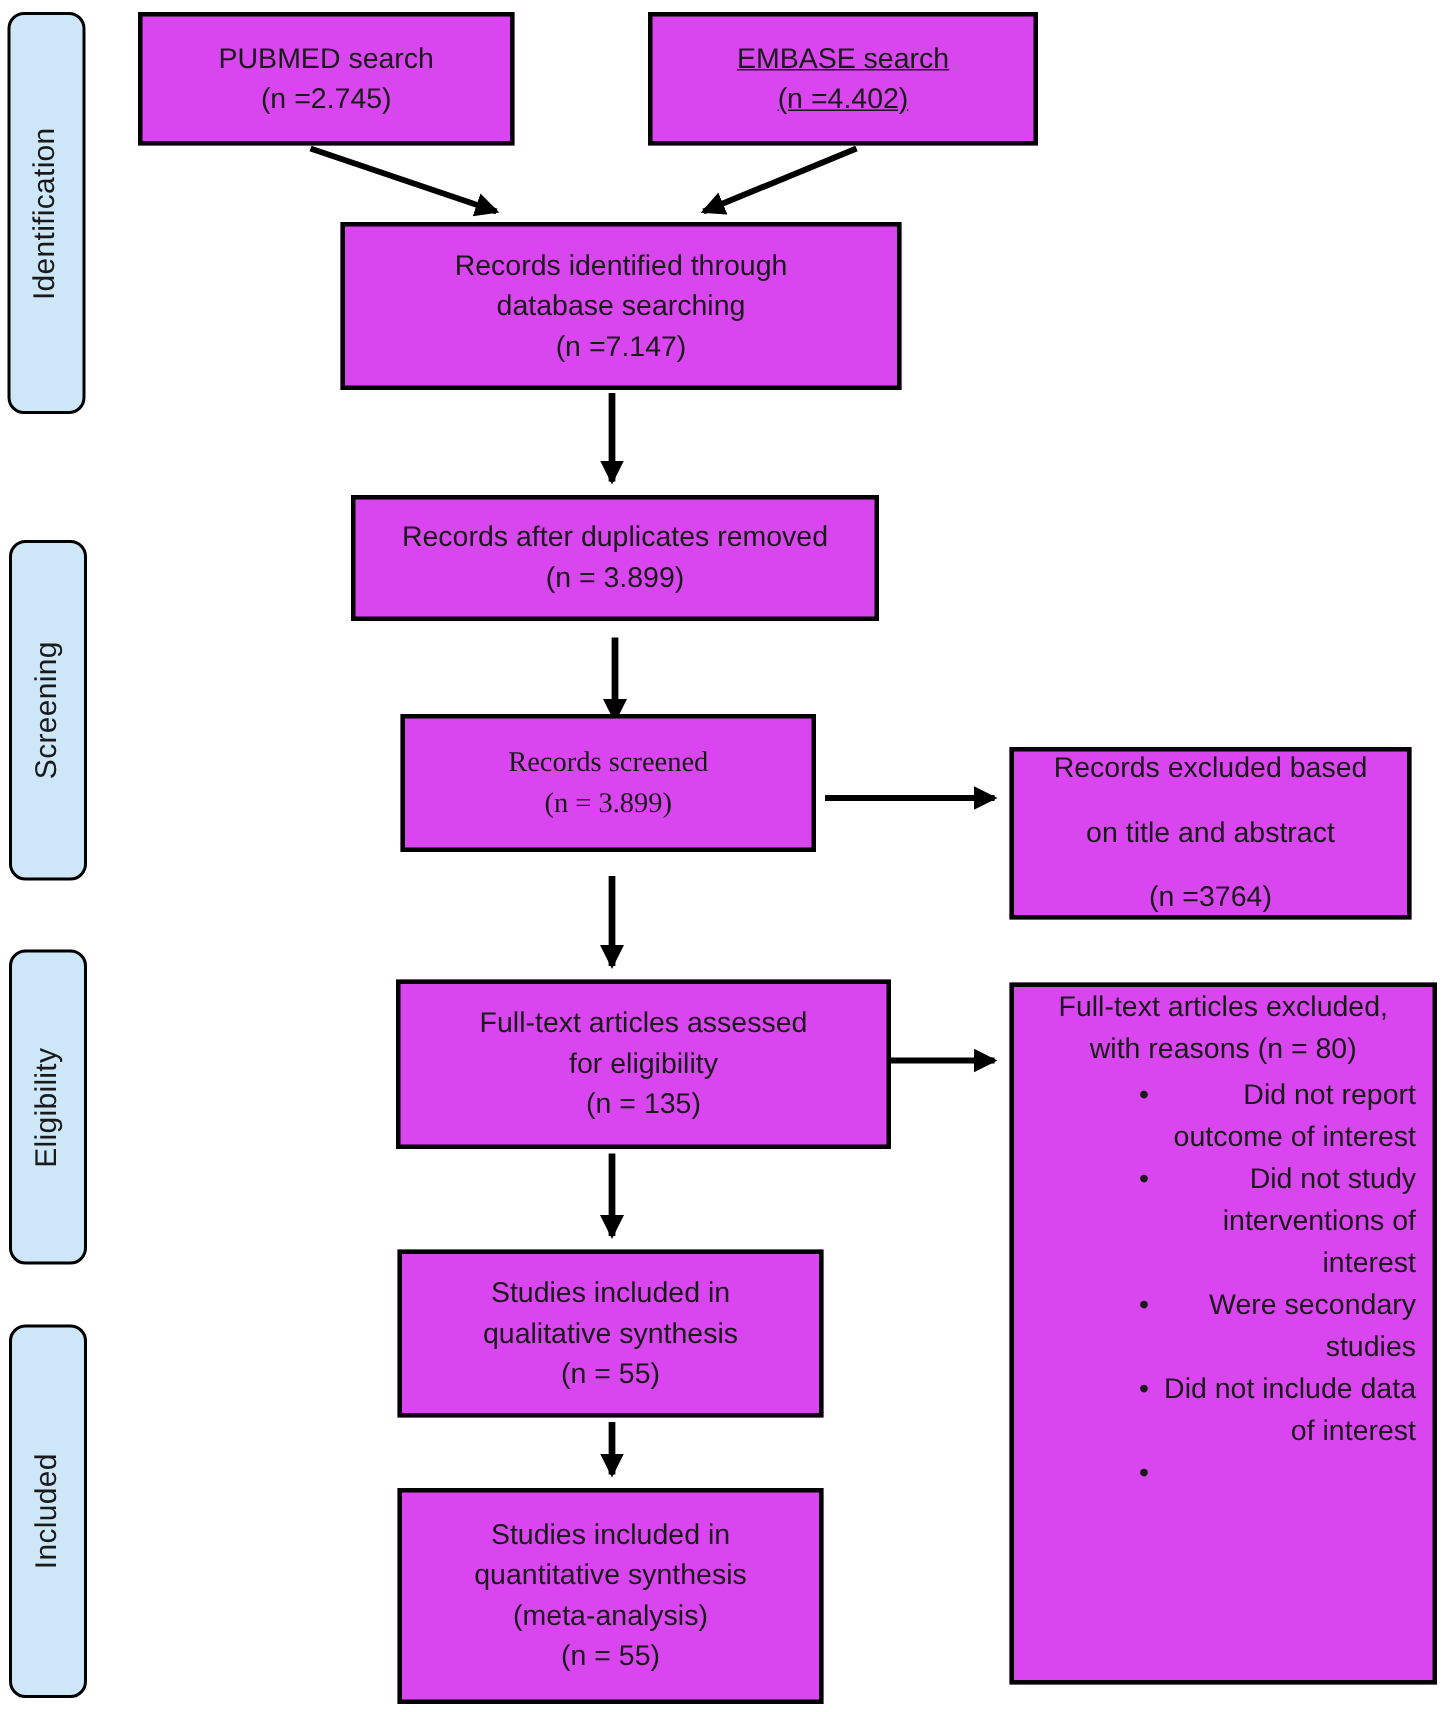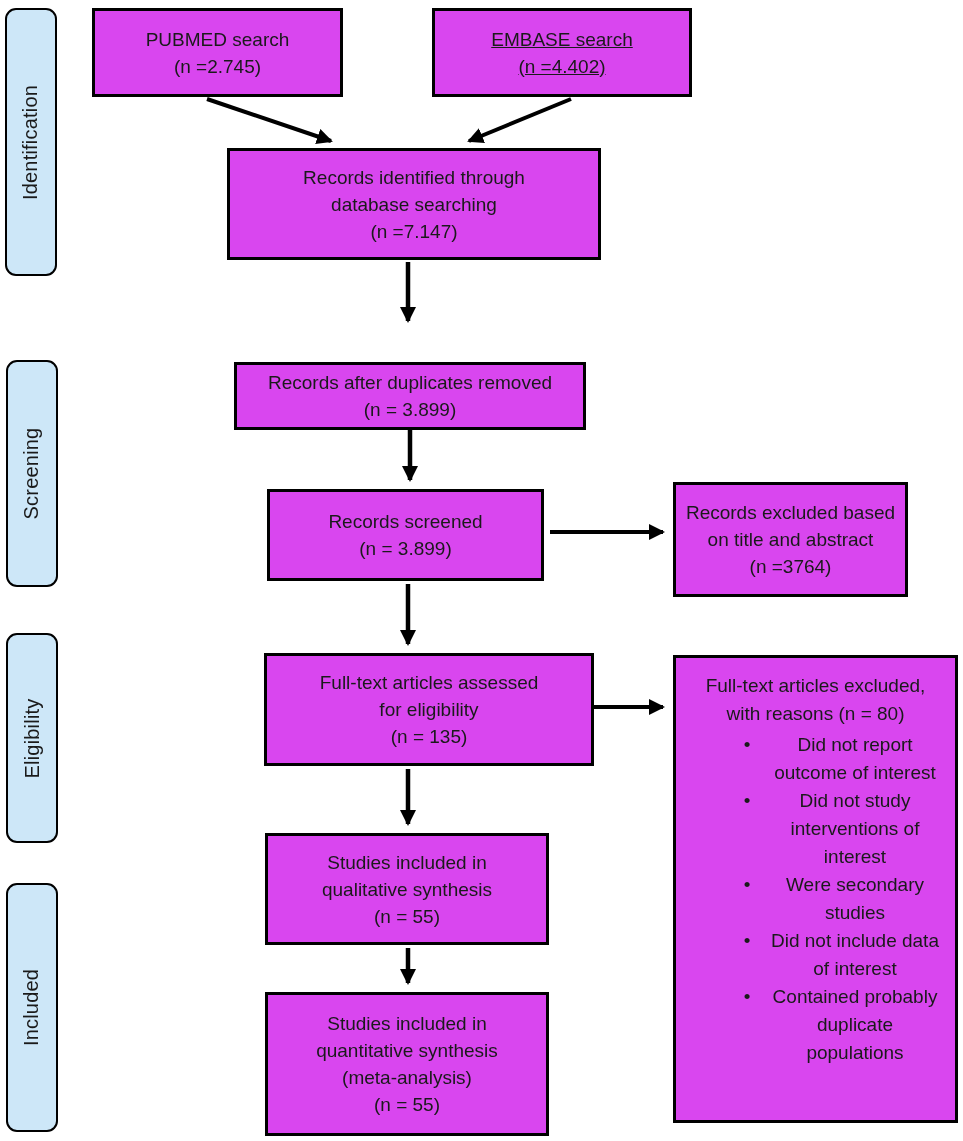--- a/index.html
+++ b/index.html
@@ -38,35 +38,35 @@
     background:#d946ef;
     border:3px solid #000;
     display:flex;flex-direction:column;
     align-items:center;justify-content:center;
     text-align:center;
     font-size:19px;line-height:27px;
   }
   #box-pubmed      {left:92px; top:8px;  width:251px;height:89px;}
   #box-embase      {left:432px;top:8px;  width:260px;height:89px;text-decoration:underline;}
   #box-identified  {left:227px;top:148px;width:374px;height:112px;}
-  #box-duplicates  {left:234px;top:330px;width:352px;height:68px;margin-top:32px;}
-  #box-screened    {left:267px;top:489px;width:277px;height:92px;}
-  #box-excluded1   {left:673px;top:482px;width:235px;height:115px;}
+  #box-duplicates  {left:234px;top:330px;width:352px;height:84px;}
+  #box-screened    {left:267px;top:476px;width:277px;height:92px;font-family:Liberation Serif, serif;}
+  #box-excluded1   {left:673px;top:498px;width:268px;height:115px;gap:16px;}
   #box-fulltext    {left:264px;top:653px;width:330px;height:113px;}
   #box-excluded2   {left:673px;top:655px;width:285px;height:468px;
-                    justify-content:flex-start;padding-top:14px;}
+                    justify-content:flex-start;}
   #box-qualitative {left:265px;top:833px;width:284px;height:112px;}
   #box-quantitative{left:265px;top:992px;width:284px;height:144px;}
 
   .fbox .ln{display:block;}
   #box-excluded2 .hdr{line-height:28px;}
   .bullets{margin-top:3px;width:100%;}
   .bullet-row{
     display:flex;flex-direction:row;align-items:flex-start;
-    padding-left:52px;text-align:center;line-height:28px;
+    padding-left:52px;text-align:right;line-height:28px;
   }
   .bullet-dot{width:38px;flex:0 0 38px;}
   .bullet-dot::before{content:"\2022";font-size:19px;}
   .bullet-text{width:178px;}
 
   
   #arrows{position:absolute;left:0;top:0;width:963px;height:1141px;pointer-events:none;}
   #arrows line{stroke:#000;}
   .v{stroke-width:4.5;}
   .h{stroke-width:4;}
@@ -160,21 +160,20 @@
       <div class="bullet-row">
         <span class="bullet-dot"></span>
         <span class="bullet-text">Were secondary studies</span>
       </div>
       <div class="bullet-row">
         <span class="bullet-dot"></span>
         <span class="bullet-text">Did not include data of interest</span>
       </div>
       <div class="bullet-row">
         <span class="bullet-dot"></span>
-        <span class="bullet-text">Contained probably duplicate populations</span>
       </div>
     </div>
   </div>
 
   <div class="fbox" id="box-qualitative">
     <span class="ln">Studies included in</span>
     <span class="ln">qualitative synthesis</span>
     <span class="ln">(n = 55)</span>
   </div>
 

